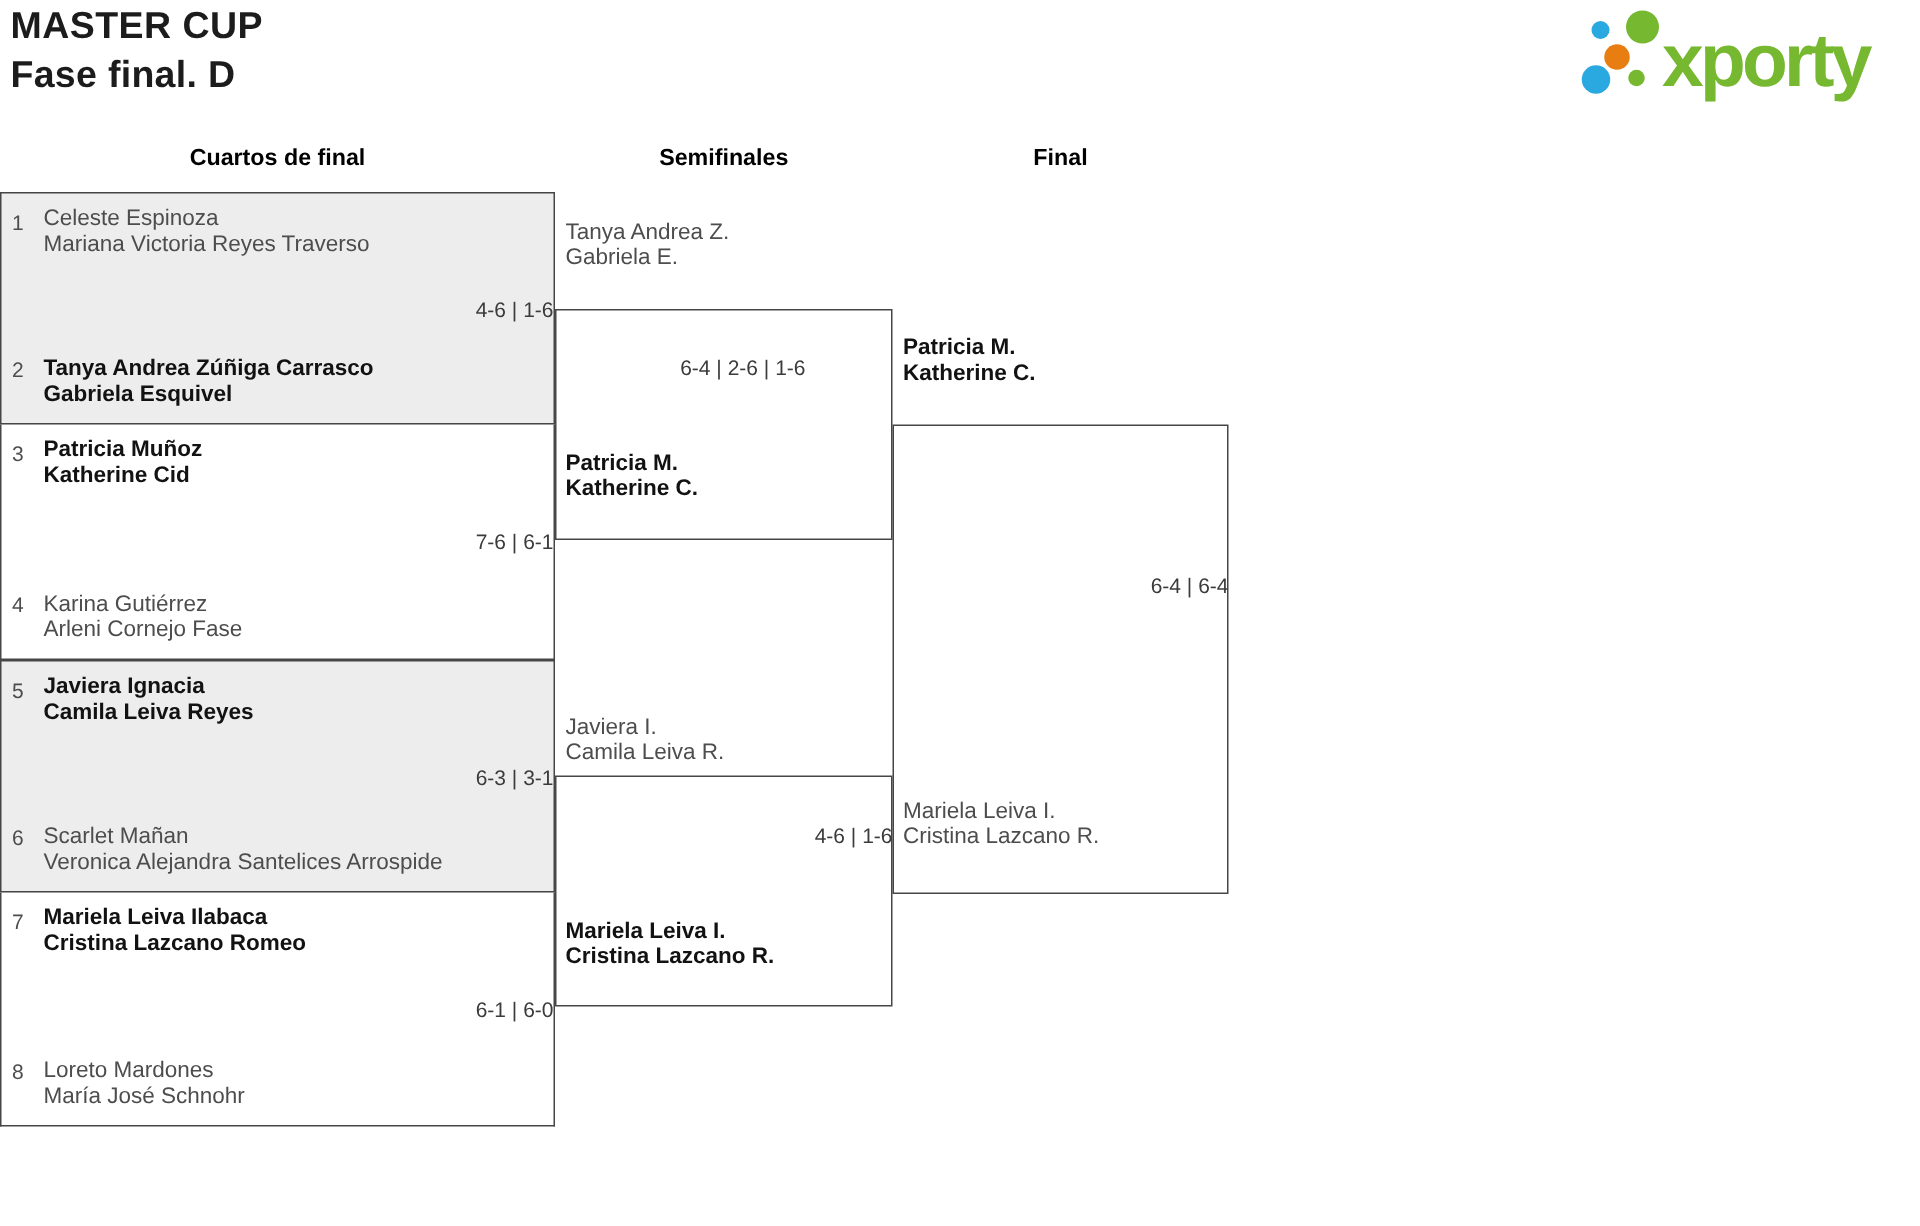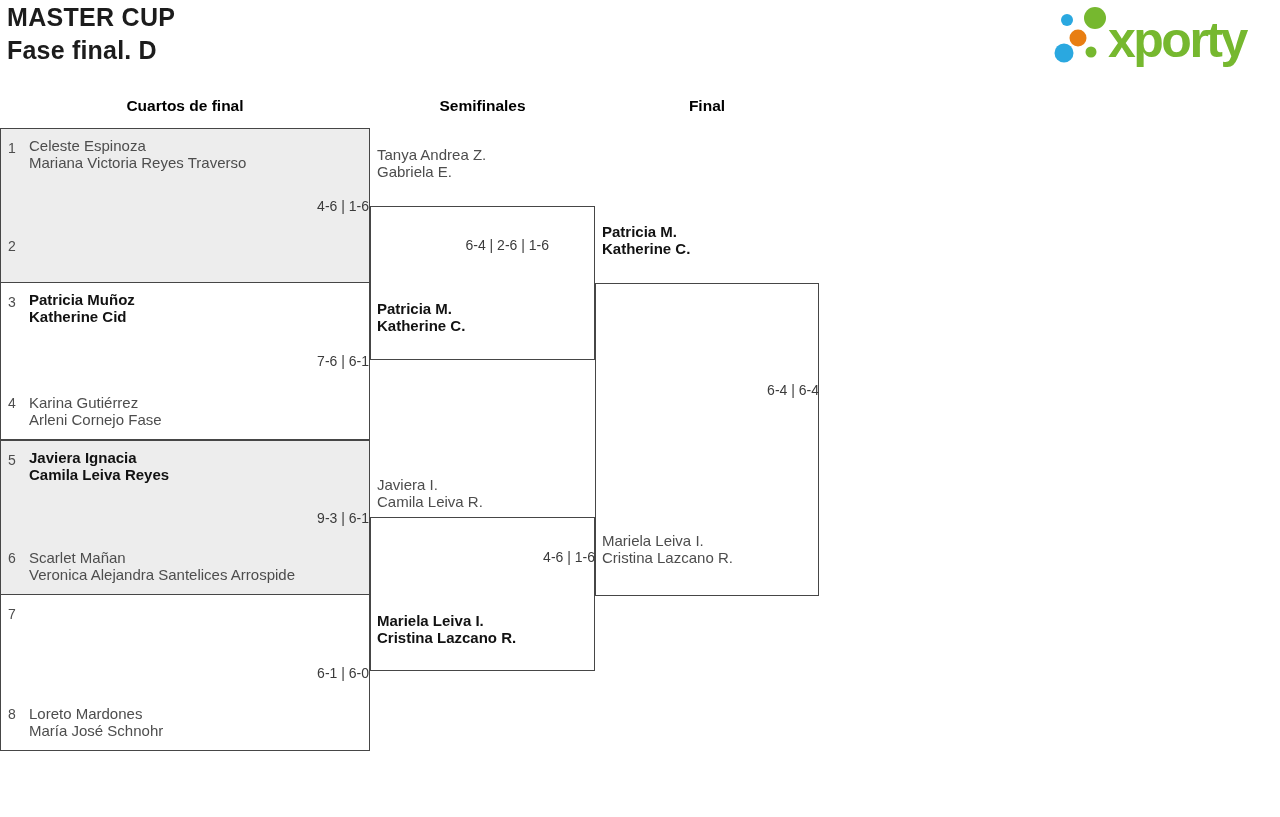--- a/index.html
+++ b/index.html
@@ -37,21 +37,21 @@
 
   
   .box { position:absolute; border:1px solid #464646; background:transparent; }
   .sf1-box   { left:370px; top:206px; width:225px; height:154px; }
   .sf2-box   { left:370px; top:517px; width:225px; height:154px; }
   .final-box { left:595px; top:283px; width:224px; height:313px; }
 
   
   .flabel { position:absolute; }
   .sf1-top   { left:377px; top:146px; }
-  .sf1-score { left:366px; top:237px; width:183px; }
+  .sf1-score { left:354px; top:237px; width:183px; }
   .sf1-bot   { left:377px; top:300px; }
   .sf2-top   { left:377px; top:476px; }
   .sf2-score { left:370px; top:549px; width:225px; }
   .sf2-bot   { left:377px; top:612px; }
   .f-top     { left:602px; top:223px; }
   .f-score   { left:595px; top:382px; width:224px; }
   .f-bot     { left:602px; top:532px; }
 </style>
 </head>
 <body>
@@ -73,20 +73,24 @@
 <div class="round-header rh-f">Final</div>
 
 <div class="qf qf1 shade">
   <span class="seed seed-top">1</span>
   <div class="team team-top">
     <div>Celeste Espinoza</div>
     <div>Mariana Victoria Reyes Traverso</div>
   </div>
   <div class="score">4-6 | 1-6</div>
   <span class="seed seed-bot">2</span>
+  <div class="team team-bot win">
+    <div>Tanya Andrea Zúñiga Carrasco</div>
+    <div>Gabriela Esquivel</div>
+  </div>
 </div>
 
 <div class="qf qf2">
   <span class="seed seed-top">3</span>
   <div class="team team-top win">
     <div>Patricia Muñoz</div>
     <div>Katherine Cid</div>
   </div>
   <div class="score">7-6 | 6-1</div>
   <span class="seed seed-bot">4</span>
@@ -95,30 +99,34 @@
     <div>Arleni Cornejo Fase</div>
   </div>
 </div>
 
 <div class="qf qf3 shade">
   <span class="seed seed-top">5</span>
   <div class="team team-top win">
     <div>Javiera Ignacia</div>
     <div>Camila Leiva Reyes</div>
   </div>
-  <div class="score">9-3 | 6-1</div>
+  <div class="score">6-3 | 3-1</div>
   <span class="seed seed-bot">6</span>
   <div class="team team-bot">
     <div>Scarlet Mañan</div>
     <div>Veronica Alejandra Santelices Arrospide</div>
   </div>
 </div>
 
 <div class="qf qf4">
   <span class="seed seed-top">7</span>
+  <div class="team team-top win">
+    <div>Mariela Leiva Ilabaca</div>
+    <div>Cristina Lazcano Romeo</div>
+  </div>
   <div class="score">6-1 | 6-0</div>
   <span class="seed seed-bot">8</span>
   <div class="team team-bot">
     <div>Loreto Mardones</div>
     <div>María José Schnohr</div>
   </div>
 </div>
 
 <div class="box sf1-box"></div>
 <div class="flabel team sf1-top">

